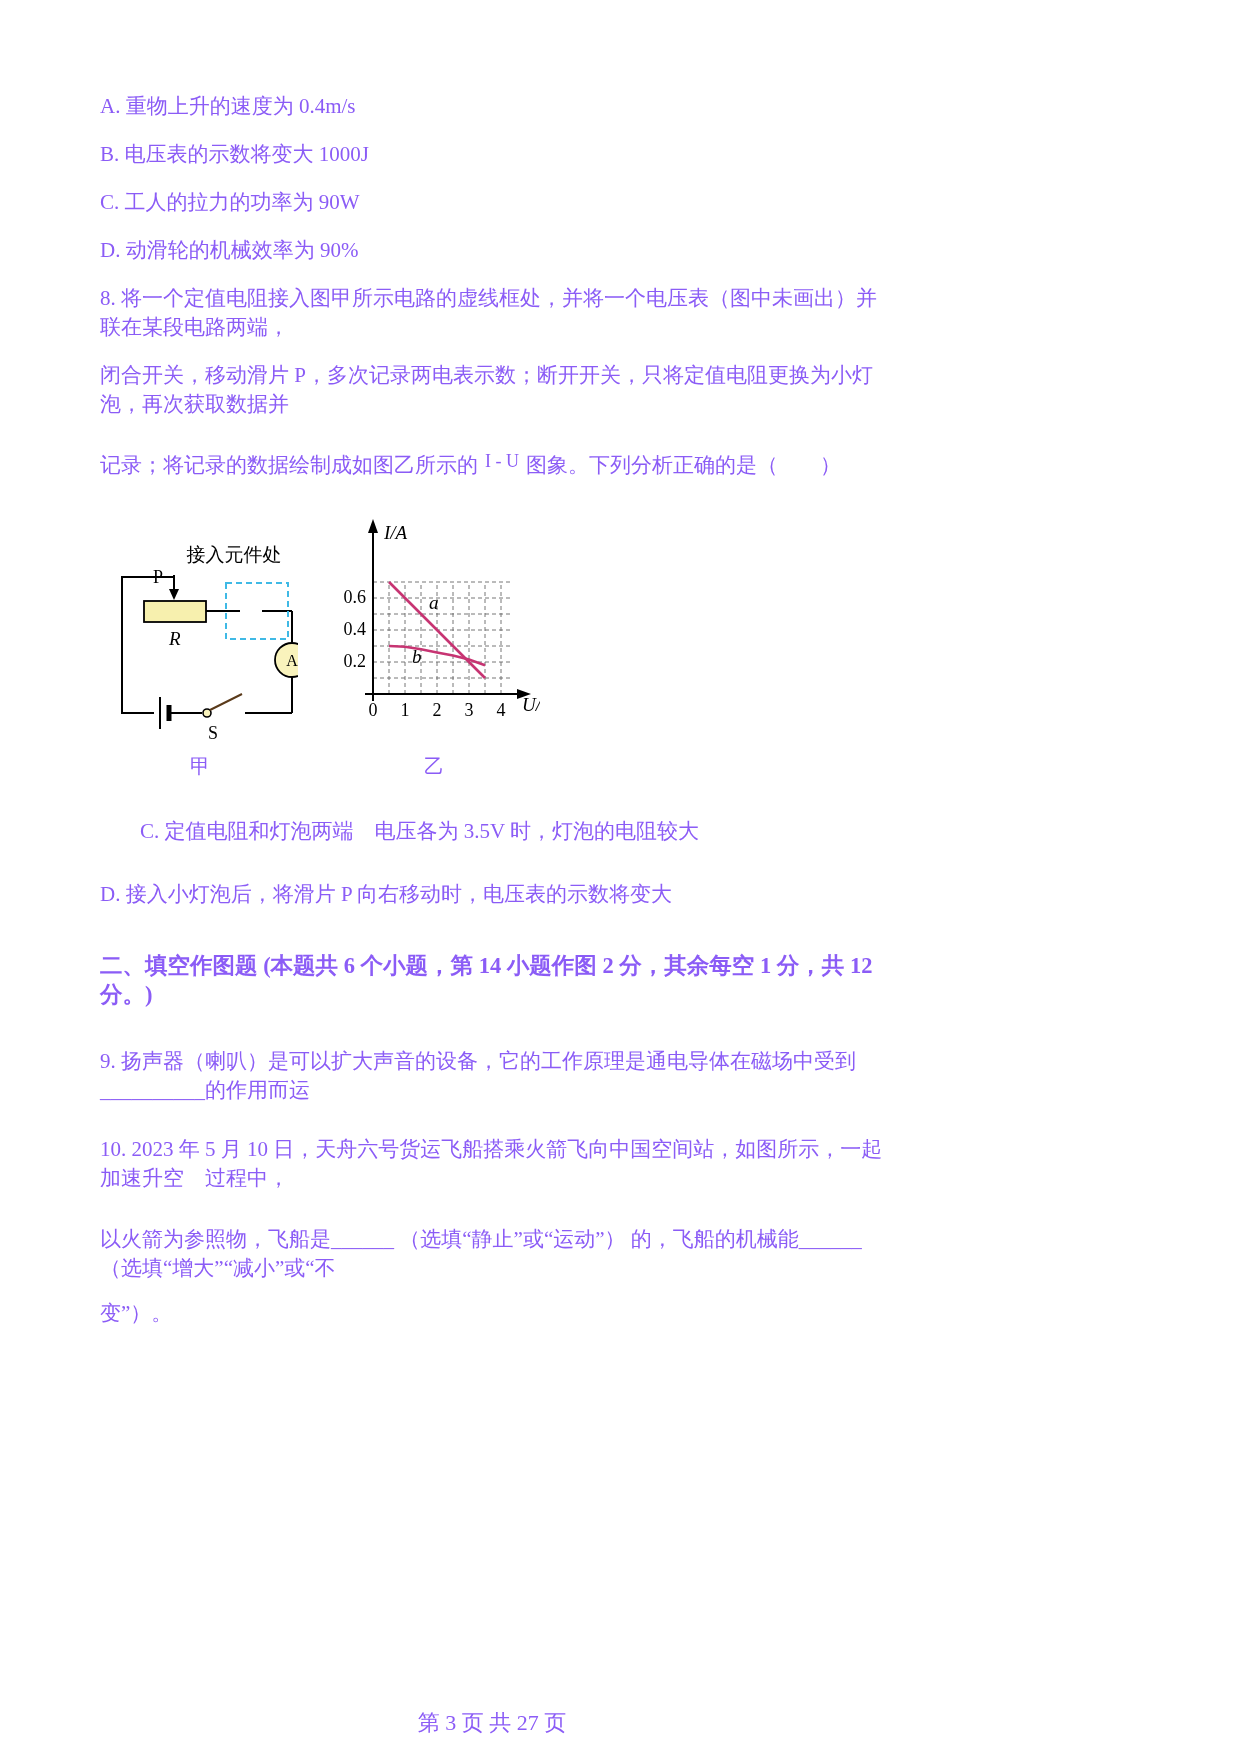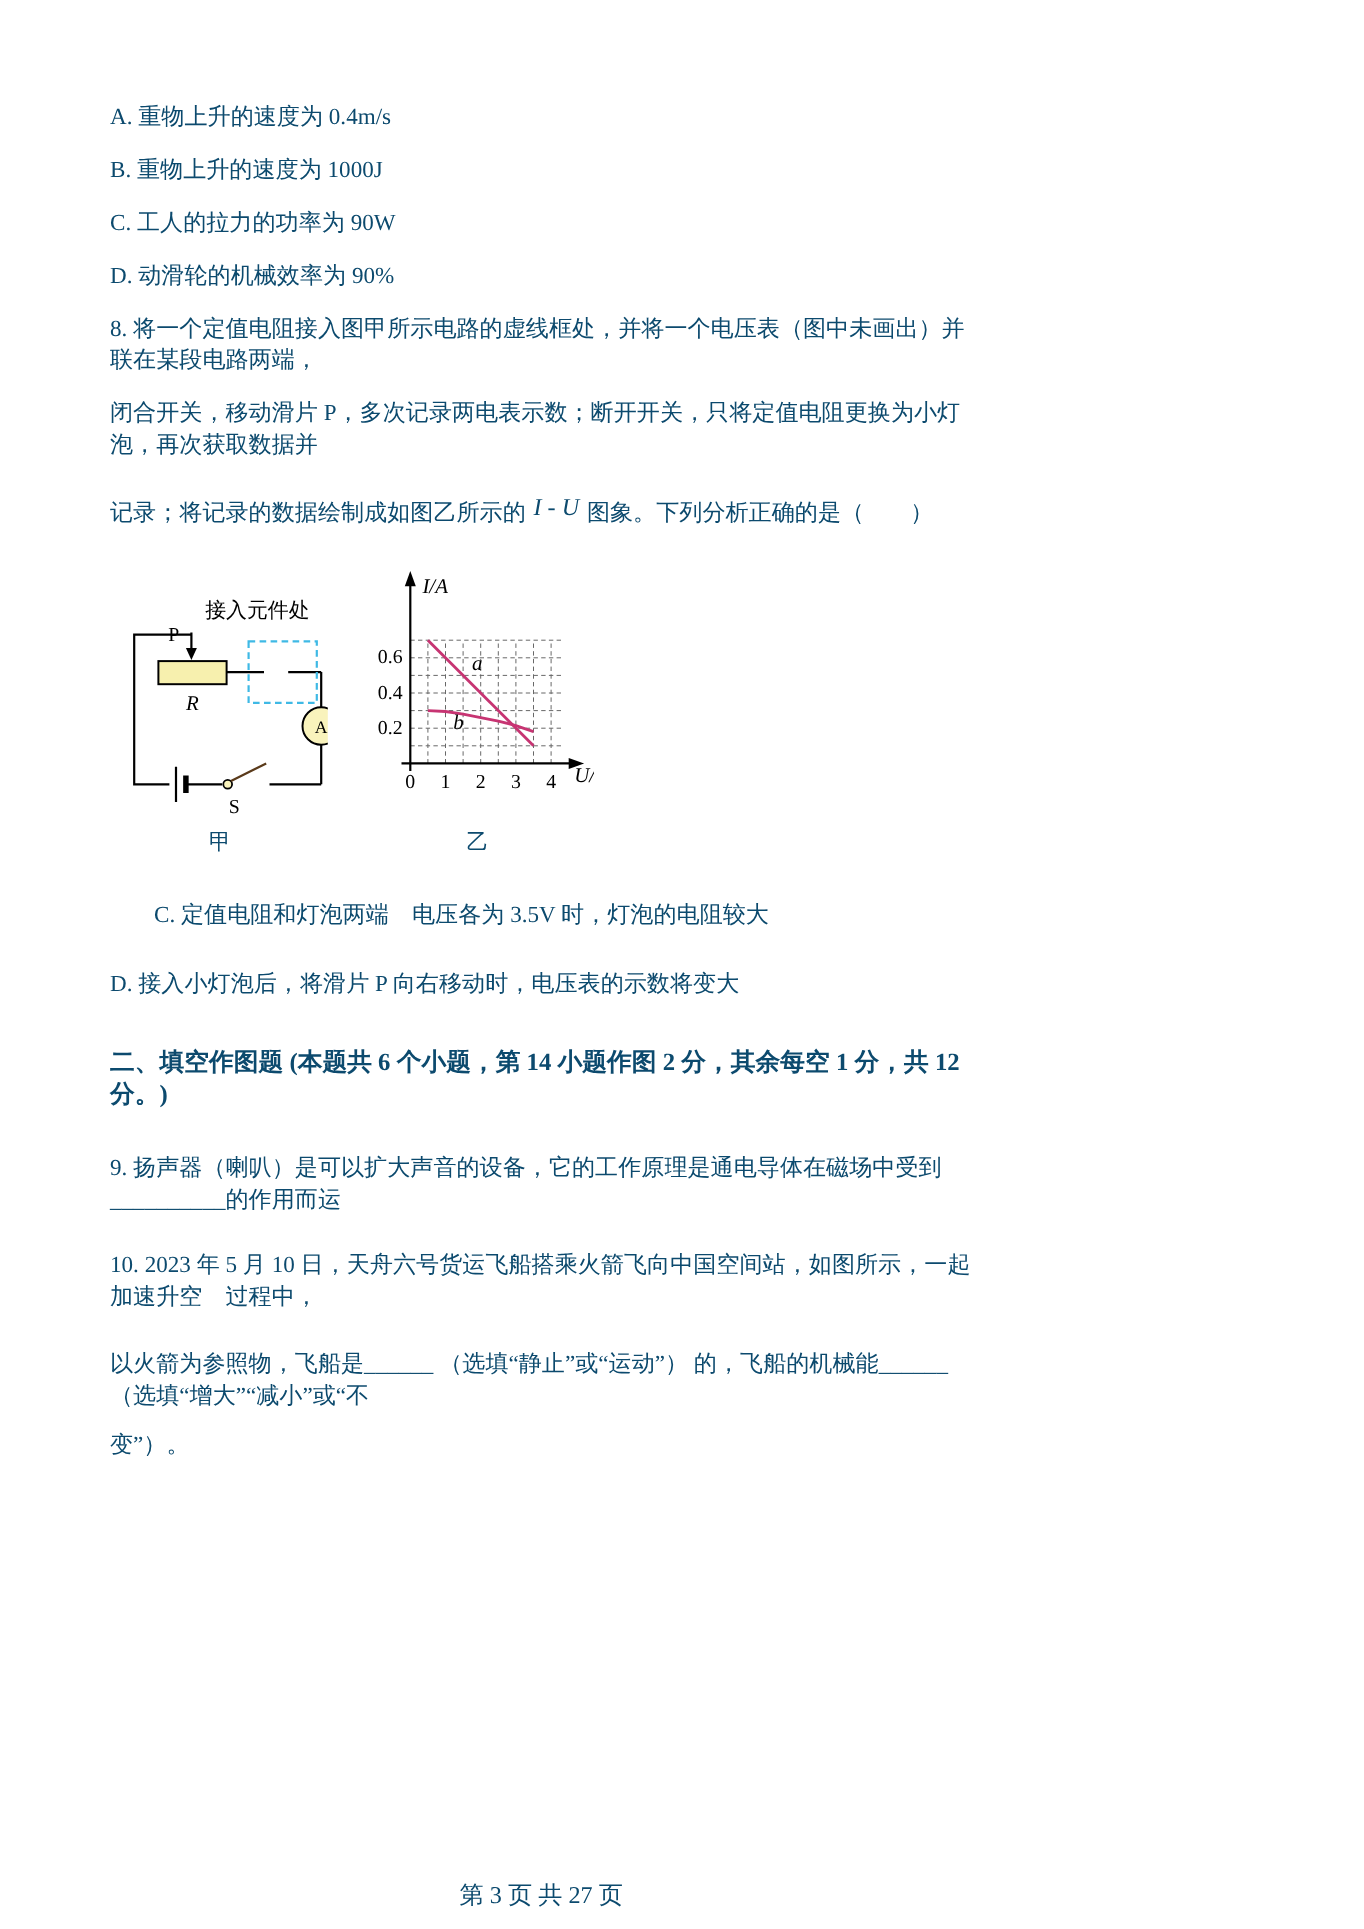--- a/index.html
+++ b/index.html
@@ -1,26 +1,26 @@
 <!DOCTYPE html>
 <html><head>
 <meta charset="utf-8">
 <style>
   html,body{margin:0;padding:0;background:#fff;}
   .page{
     width:984px;height:1754px;box-sizing:border-box;position:relative;
-    background:#fff;color:#0c4a6e;
+    background:#fff;color:#8b5cf6;
     font-family:"Liberation Serif","DejaVu Serif",serif;
     font-size:21px;line-height:29px;
     padding:92px 100px 0 100px;overflow:hidden;border-radius:22px;
   }
   .optline{margin-bottom:19px;}
   .q8line{margin-bottom:19px;}
   .q8line3{margin-top:32px;margin-bottom:6px;}
-  .formula{font-style:italic;font-size:22px;position:relative;top:-5px;margin:0 7px;}
+  .formula{font-size:18px;position:relative;top:-5px;margin:0 7px;}
   .supb{font-style:italic;font-size:20px;vertical-align:9px;margin:0 10px 0 5px;}
   .figure{display:flex;align-items:flex-end;gap:30px;margin:14px 0 40px 2px;}
   .figcol{display:flex;flex-direction:column;align-items:center;}
   .figcap{margin-top:12px;font-size:20px;line-height:22px;}
   .q8opts .optA{margin-top:14px;margin-bottom:26px;}
   .q8opts .optB{margin-bottom:44px;}
   .q8opts .optC{margin-bottom:34px;margin-left:40px;}
   .q8opts .optD{margin-bottom:0;}
   .sec-title{font-weight:bold;font-size:22.5px;margin:42px 0 0 0;}
   .q9{margin-top:38px;}
@@ -34,21 +34,21 @@
   }
   svg text{font-family:"Liberation Serif","DejaVu Serif",serif;}
 </style>
 </head>
 <body>
 
 <div class="page">
 
   <div>
     <div class="optline">A. 重物上升的速度为 0.4m/s</div>
-    <div class="optline">B. 重物上升的速度为 1000J</div>
+    <div class="optline">B. 电压表的示数将变大 1000J</div>
     <div class="optline">C. 工人的拉力的功率为 90W</div>
     <div class="optline">D. 动滑轮的机械效率为 90%</div>
   </div>
 
   <div>
     <div class="q8line">8. 将一个定值电阻接入图甲所示电路的虚线框处，并将一个电压表（图中未画出）并联在某段电路两端，</div>
     <div class="q8line">闭合开关，移动滑片 P，多次记录两电表示数；断开开关，只将定值电阻更换为小灯泡，再次获取数据并</div>
     <div class="q8line3"><span>记录；将记录的数据绘制成如图乙所示的</span><span class="formula">I - U</span><span>图象。下列分析正确的是（　　）</span></div>
   </div>
 

